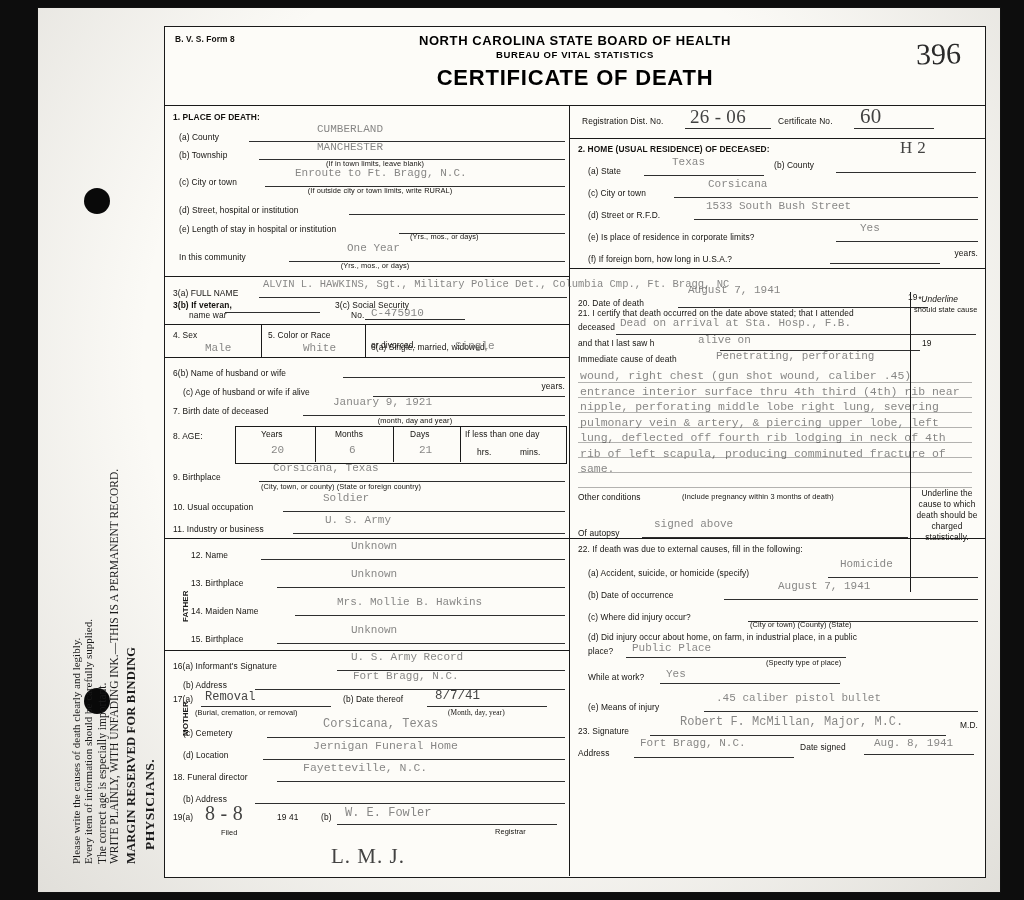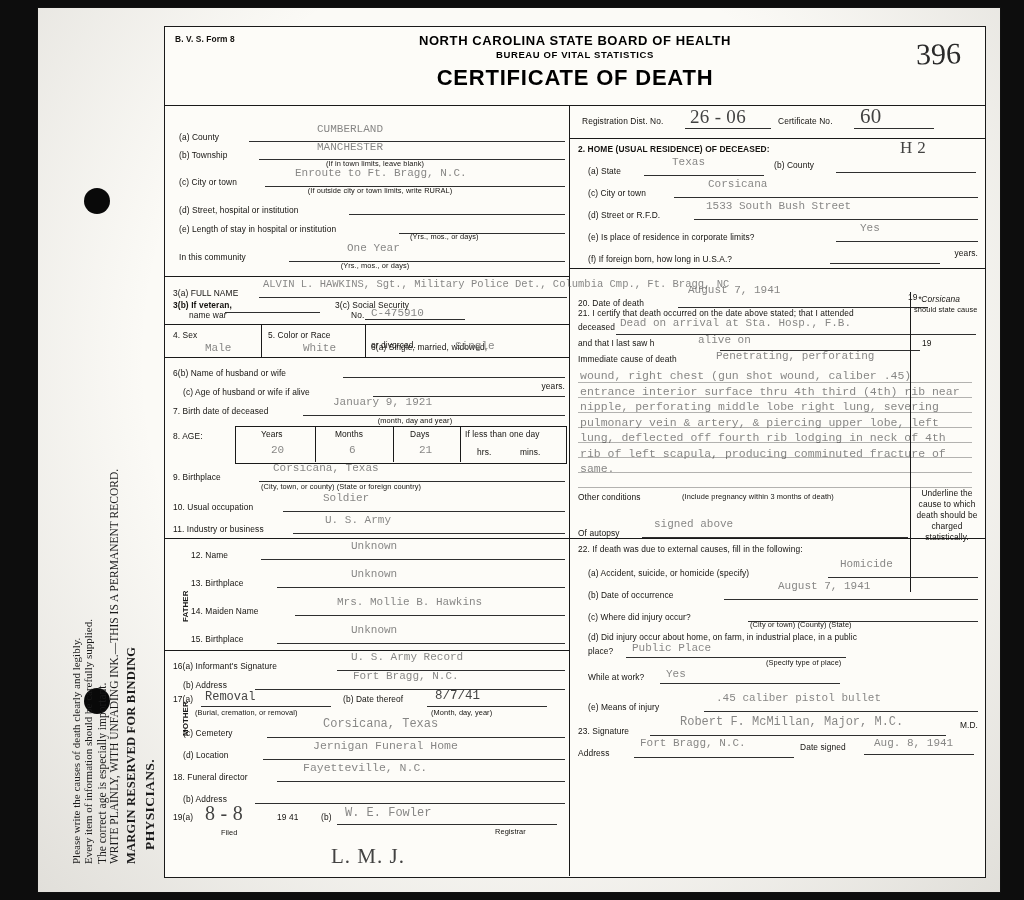--- a/index.html
+++ b/index.html
@@ -76,20 +76,23 @@
         <div class="ttl1">NORTH CAROLINA STATE BOARD OF HEALTH</div>
         <div class="ttl2">BUREAU OF VITAL STATISTICS</div>
         <div class="ttl3">CERTIFICATE OF DEATH</div>
         <div class="bignum">396</div>
       </div>
 
       <div class="cols">
 
         <div class="lcol">
 
+          <div class="seg" style="left:8px;top:6px;width:392px;">
+            <div class="lbl" style="font-weight:bold;">1. PLACE OF DEATH:</div>
+          </div>
 
           <div class="seg" style="left:14px;top:20px;width:386px;">
             <span class="lbl">(a) County</span>
             <hr class="u" style="margin-left:70px;margin-top:-3px;">
             <div class="hwt" style="position:absolute;left:138px;top:-3px;">CUMBERLAND</div>
           </div>
 
           <div class="seg" style="left:14px;top:38px;width:386px;">
             <span class="lbl">(b) Township</span>
             <hr class="u" style="margin-left:80px;margin-top:-3px;">
@@ -242,21 +245,21 @@
             <div class="hwt" style="position:absolute;left:170px;top:-4px;">Fort Bragg, N.C.</div>
           </div>
 
           <div class="seg lbl" style="left:8px;top:588px;">17(a)</div>
           <div class="seg hwt ink" style="left:40px;top:584px;font-size:12px;">Removal</div>
           <div class="seg" style="left:36px;top:600px;width:130px;border-bottom:1px solid #2f2f2f;"></div>
           <div class="seg lbl sm" style="left:30px;top:602px;">(Burial, cremation, or removal)</div>
           <div class="seg lbl" style="left:178px;top:588px;">(b) Date thereof</div>
           <div class="seg hwt ink" style="left:270px;top:583px;font-size:12.5px;">8/7/41</div>
           <div class="seg" style="left:262px;top:600px;width:120px;border-bottom:1px solid #2f2f2f;"></div>
-          <div class="seg lbl sm" style="left:266px;top:602px;">(Month, day, year)</div>
+          <div class="seg lbl sm" style="left:283px;top:602px;font-family:Liberation Serif, serif;">(Month, day, year)</div>
 
           <div class="seg" style="left:18px;top:616px;width:382px;">
             <span class="lbl">(c) Cemetery</span>
             <hr class="u" style="margin-left:84px;margin-top:-3px;">
             <div class="hwt" style="position:absolute;left:140px;top:-5px;font-size:12px;">Corsicana, Texas</div>
           </div>
           <div class="seg" style="left:18px;top:638px;width:382px;">
             <span class="lbl">(d) Location</span>
             <hr class="u" style="margin-left:80px;margin-top:-3px;">
             <div class="hwt" style="position:absolute;left:130px;top:-5px;font-size:11.5px;">Jernigan Funeral Home</div>
@@ -354,21 +357,21 @@
           <div class="seg hwt" style="left:10px;top:262px;width:392px;font-size:11.5px;line-height:15.5px;white-space:normal;">wound, right chest (gun shot wound, caliber .45) entrance interior surface thru 4th third (4th) rib near nipple, perforating middle lobe right lung, severing pulmonary vein &amp; artery, &amp; piercing upper lobe, left lung, deflected off fourth rib lodging in neck of 4th rib of left scapula, producing comminuted fracture of same.</div>
 
           <div class="seg" style="left:8px;top:262px;width:394px;height:120px;background:
                repeating-linear-gradient(to bottom, rgba(0,0,0,0) 0 14px, rgba(40,40,40,.35) 14px 15px);
                pointer-events:none;"></div>
 
           <div class="seg lbl" style="left:8px;top:386px;">Other conditions</div>
           <div class="seg lbl sm" style="left:112px;top:386px;">(Include pregnancy within 3 months of death)</div>
 
           <div class="seg" style="left:340px;top:186px;width:0;height:300px;border-left:1px solid #1a1a1a;"></div>
-          <div class="seg lbl" style="left:348px;top:188px;font-style:italic;">*Corsicana</div>
+          <div class="seg lbl" style="left:348px;top:188px;font-style:italic;">*Underline</div>
           <div class="seg lbl sm" style="left:344px;top:199px;">should state cause</div>
           <div class="seg lbl ctr" style="left:344px;top:382px;width:66px;line-height:11px;">Underline the cause to which death should be charged statistically.</div>
 
           <div class="seg" style="left:8px;top:416px;width:330px;">
             <span class="lbl">Of autopsy</span>
             <hr class="u" style="margin-left:64px;margin-top:-3px;">
             <div class="hwt" style="position:absolute;left:76px;top:-4px;">signed above</div>
           </div>
 
           <div class="seg" style="left:0;top:432px;width:415px;border-top:1.5px solid #1a1a1a;height:0;"></div>

